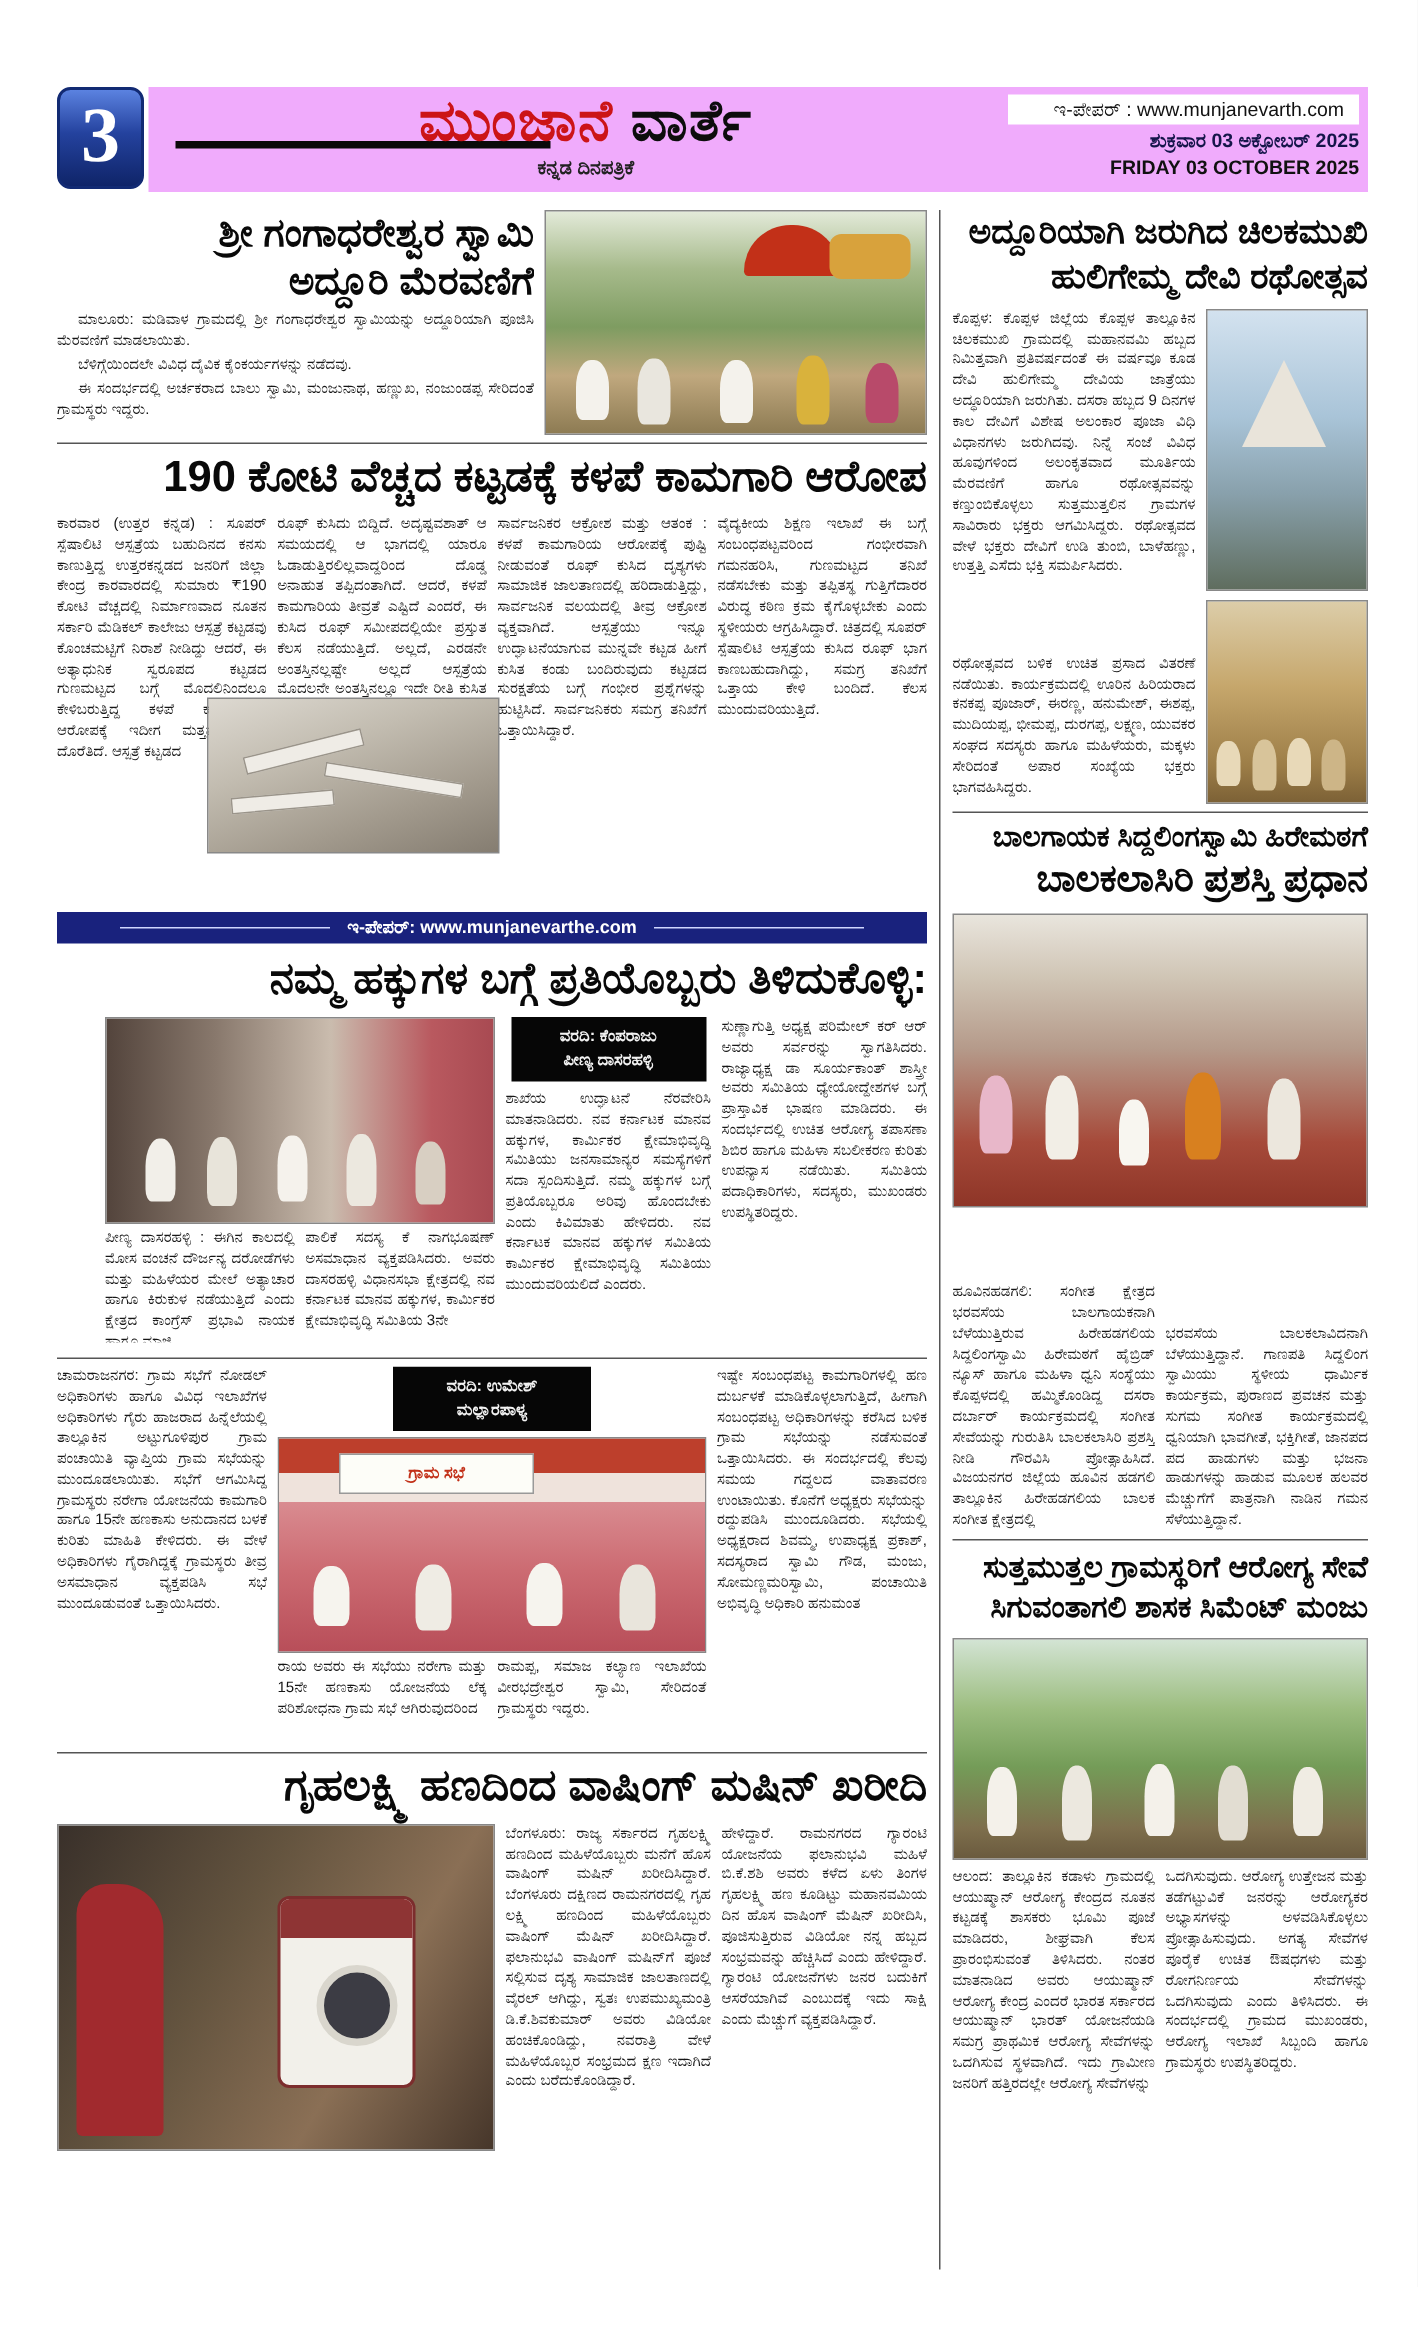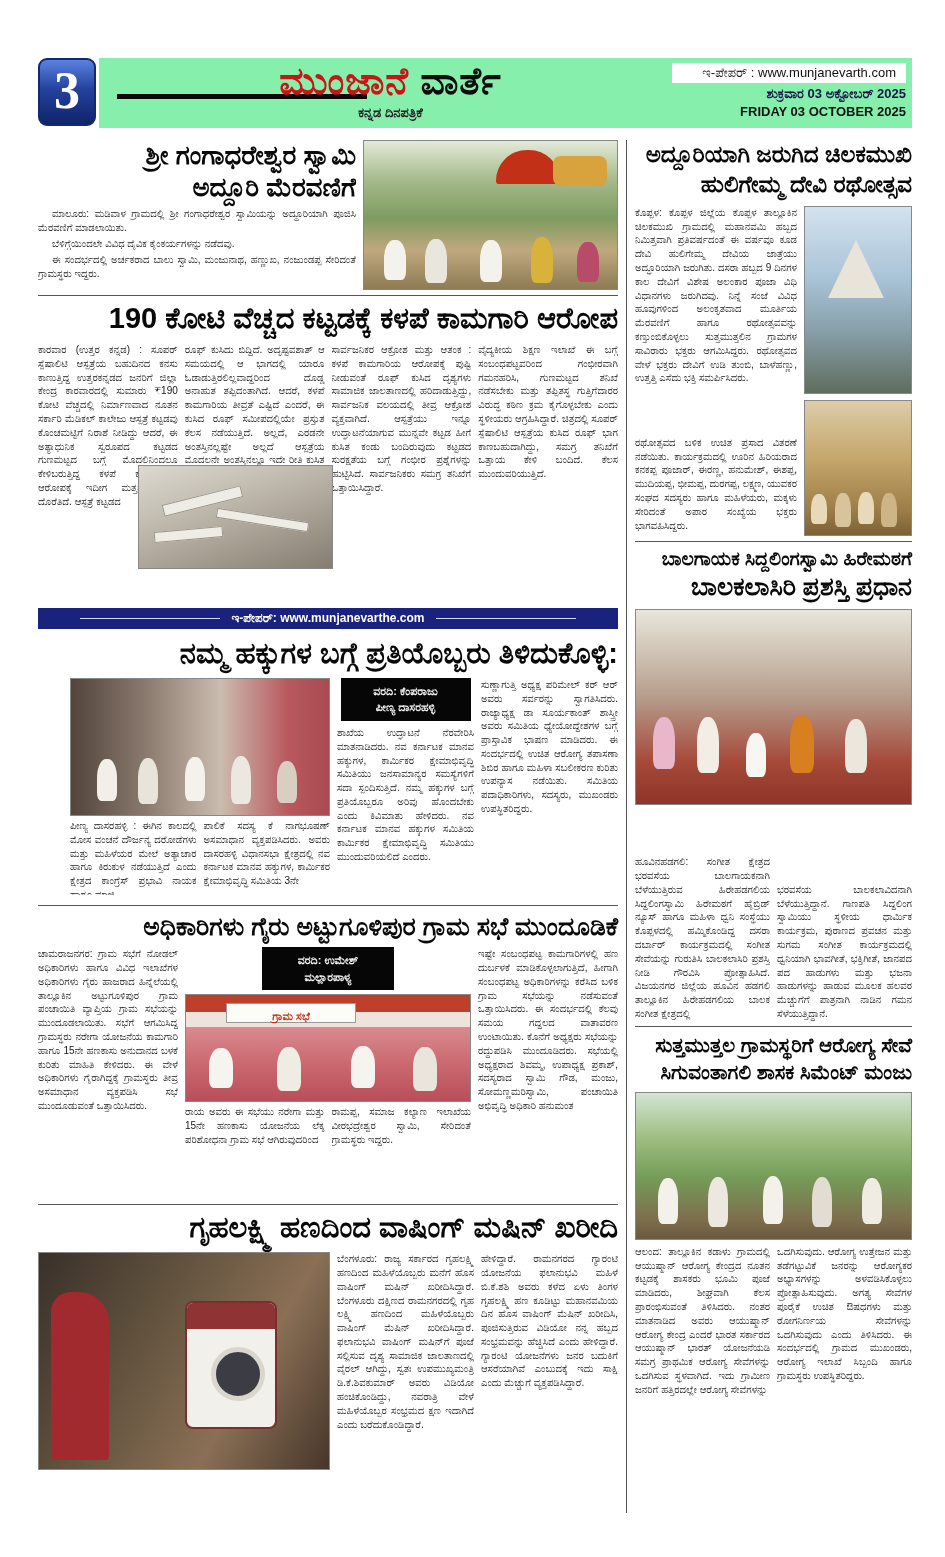--- a/index.html
+++ b/index.html
@@ -6,21 +6,21 @@
   body { background:#e8e8e8; font-family:"Liberation Sans", sans-serif; }
   .page { position:relative; width:945px; height:1557px; margin:0 auto; background:#ffffff;
           padding:58px 33px 6px 38px; overflow:hidden; color:#1a1a1a; }
 
   
   .header { display:flex; height:70px; }
   .pagenum { width:58px; height:68px; border:2px solid #122a73; border-radius:9px;
              background:linear-gradient(180deg,#5b82e0 0%,#24429e 45%,#0f2468 100%);
              color:#fff; font-family:"Liberation Serif", serif; font-weight:bold;
              font-size:52px; line-height:62px; text-align:center; flex:0 0 auto; }
-  .banner { flex:1; margin-left:3px; background:#86efac; position:relative; height:70px; }
+  .banner { flex:1; margin-left:3px; background:#f0abfc; position:relative; height:70px; }
   .rule-left { position:absolute; left:18px; top:36px; width:250px; height:5px; background:#0a0a0a; }
   .mast { position:absolute; left:0; right:230px; top:2px; text-align:center; }
   .mast-line { font-size:38px; font-weight:bold; letter-spacing:1px; }
   .mast-red { color:#cc1417; }
   .mast-black { color:#0d0d0d; }
   .tagline { font-size:13px; font-weight:bold; color:#222; margin-top:1px; }
   .dates { position:absolute; right:6px; top:5px; text-align:right; }
   .epaper-url { background:#ffffff; display:inline-block; padding:2px 10px 2px 30px;
                 font-weight:normal; font-size:13px; color:#111; }
   .date-kn { font-weight:bold; font-size:13px; margin-top:3px; color:#15154a; }
@@ -190,29 +190,28 @@
             </div>
             <div class="bt clip" style="height:165px;">ಶಾಖೆಯ ಉದ್ಘಾಟನೆ ನೆರವೇರಿಸಿ ಮಾತನಾಡಿದರು. ನವ ಕರ್ನಾಟಕ ಮಾನವ ಹಕ್ಕುಗಳ, ಕಾರ್ಮಿಕರ ಕ್ಷೇಮಾಭಿವೃದ್ಧಿ ಸಮಿತಿಯು ಜನಸಾಮಾನ್ಯರ ಸಮಸ್ಯೆಗಳಿಗೆ ಸದಾ ಸ್ಪಂದಿಸುತ್ತಿದೆ. ನಮ್ಮ ಹಕ್ಕುಗಳ ಬಗ್ಗೆ ಪ್ರತಿಯೊಬ್ಬರೂ ಅರಿವು ಹೊಂದಬೇಕು ಎಂದು ಕಿವಿಮಾತು ಹೇಳಿದರು. ನವ ಕರ್ನಾಟಕ ಮಾನವ ಹಕ್ಕುಗಳ ಸಮಿತಿಯ ಕಾರ್ಮಿಕರ ಕ್ಷೇಮಾಭಿವೃದ್ಧಿ ಸಮಿತಿಯು ಮುಂದುವರಿಯಲಿದೆ ಎಂದರು.</div>
           </div>
           <div class="bt clip">ಸುಣ್ಣಾಗುತ್ತಿ ಅಧ್ಯಕ್ಷ ಪರಿಮೇಲ್ ಕರ್ ಆರ್ ಅವರು ಸರ್ವರನ್ನು ಸ್ವಾಗತಿಸಿದರು. ರಾಜ್ಯಾಧ್ಯಕ್ಷ ಡಾ ಸೂರ್ಯಕಾಂತ್ ಶಾಸ್ತ್ರೀ ಅವರು ಸಮಿತಿಯ ಧ್ಯೇಯೋದ್ದೇಶಗಳ ಬಗ್ಗೆ ಪ್ರಾಸ್ತಾವಿಕ ಭಾಷಣ ಮಾಡಿದರು. ಈ ಸಂದರ್ಭದಲ್ಲಿ ಉಚಿತ ಆರೋಗ್ಯ ತಪಾಸಣಾ ಶಿಬಿರ ಹಾಗೂ ಮಹಿಳಾ ಸಬಲೀಕರಣ ಕುರಿತು ಉಪನ್ಯಾಸ ನಡೆಯಿತು. ಸಮಿತಿಯ ಪದಾಧಿಕಾರಿಗಳು, ಸದಸ್ಯರು, ಮುಖಂಡರು ಉಪಸ್ಥಿತರಿದ್ದರು.</div>
         </div>
       </div>
 
       <div class="hr"></div>
 
       <div>
-        <div class="hl hl-25">ಅಧಿಕಾರಿಗಳು ಗೈರು ಅಟ್ಟುಗೂಳಿಪುರ ಗ್ರಾಮ ಸಭೆ ಮುಂದೂಡಿಕೆ</div>
         <div class="colrow" style="height:252px; margin-top:5px;">
           <div class="bt clip" style="flex:0 0 140px;">ಚಾಮರಾಜನಗರ: ಗ್ರಾಮ ಸಭೆಗೆ ನೋಡಲ್ ಅಧಿಕಾರಿಗಳು ಹಾಗೂ ವಿವಿಧ ಇಲಾಖೆಗಳ ಅಧಿಕಾರಿಗಳು ಗೈರು ಹಾಜರಾದ ಹಿನ್ನೆಲೆಯಲ್ಲಿ ತಾಲ್ಲೂಕಿನ ಅಟ್ಟುಗೂಳಿಪುರ ಗ್ರಾಮ ಪಂಚಾಯಿತಿ ವ್ಯಾಪ್ತಿಯ ಗ್ರಾಮ ಸಭೆಯನ್ನು ಮುಂದೂಡಲಾಯಿತು. ಸಭೆಗೆ ಆಗಮಿಸಿದ್ದ ಗ್ರಾಮಸ್ಥರು ನರೇಗಾ ಯೋಜನೆಯ ಕಾಮಗಾರಿ ಹಾಗೂ 15ನೇ ಹಣಕಾಸು ಅನುದಾನದ ಬಳಕೆ ಕುರಿತು ಮಾಹಿತಿ ಕೇಳಿದರು. ಈ ವೇಳೆ ಅಧಿಕಾರಿಗಳು ಗೈರಾಗಿದ್ದಕ್ಕೆ ಗ್ರಾಮಸ್ಥರು ತೀವ್ರ ಅಸಮಾಧಾನ ವ್ಯಕ್ತಪಡಿಸಿ ಸಭೆ ಮುಂದೂಡುವಂತೆ ಒತ್ತಾಯಿಸಿದರು.</div>
           <div style="flex:0 0 286px;" class="clip">
             <div class="byline" style="width:132px; margin:0 auto 4px auto;">
               <div>ವರದಿ: ಉಮೇಶ್</div>
               <div>ಮಲ್ಲಾರಪಾಳ್ಯ</div>
             </div>
-            <div class="photo ph-sabha" style="height:108px;">
+            <div class="photo ph-sabha" style="height:144px;">
               <div class="sabha-banner">ಗ್ರಾಮ ಸಭೆ</div>
               <div class="blob" style="left:8%;bottom:12%;width:24px;height:40px;background:#f6f4ee;"></div>
               <div class="blob" style="left:32%;bottom:10%;width:24px;height:44px;background:#efece4;"></div>
               <div class="blob" style="left:58%;bottom:12%;width:24px;height:42px;background:#f6f4ee;"></div>
               <div class="blob" style="left:80%;bottom:10%;width:24px;height:44px;background:#e9e5dc;"></div>
             </div>
             <div class="caption-cols bt" style="height:52px;">
               <div class="clip">ರಾಯ ಅವರು ಈ ಸಭೆಯು ನರೇಗಾ ಮತ್ತು 15ನೇ ಹಣಕಾಸು ಯೋಜನೆಯ ಲೆಕ್ಕ ಪರಿಶೋಧನಾ ಗ್ರಾಮ ಸಭೆ ಆಗಿರುವುದರಿಂದ</div>
               <div class="clip">ರಾಮಪ್ಪ, ಸಮಾಜ ಕಲ್ಯಾಣ ಇಲಾಖೆಯ ವೀರಭದ್ರೇಶ್ವರ ಸ್ವಾಮಿ, ಸೇರಿದಂತೆ ಗ್ರಾಮಸ್ಥರು ಇದ್ದರು.</div>
             </div>

